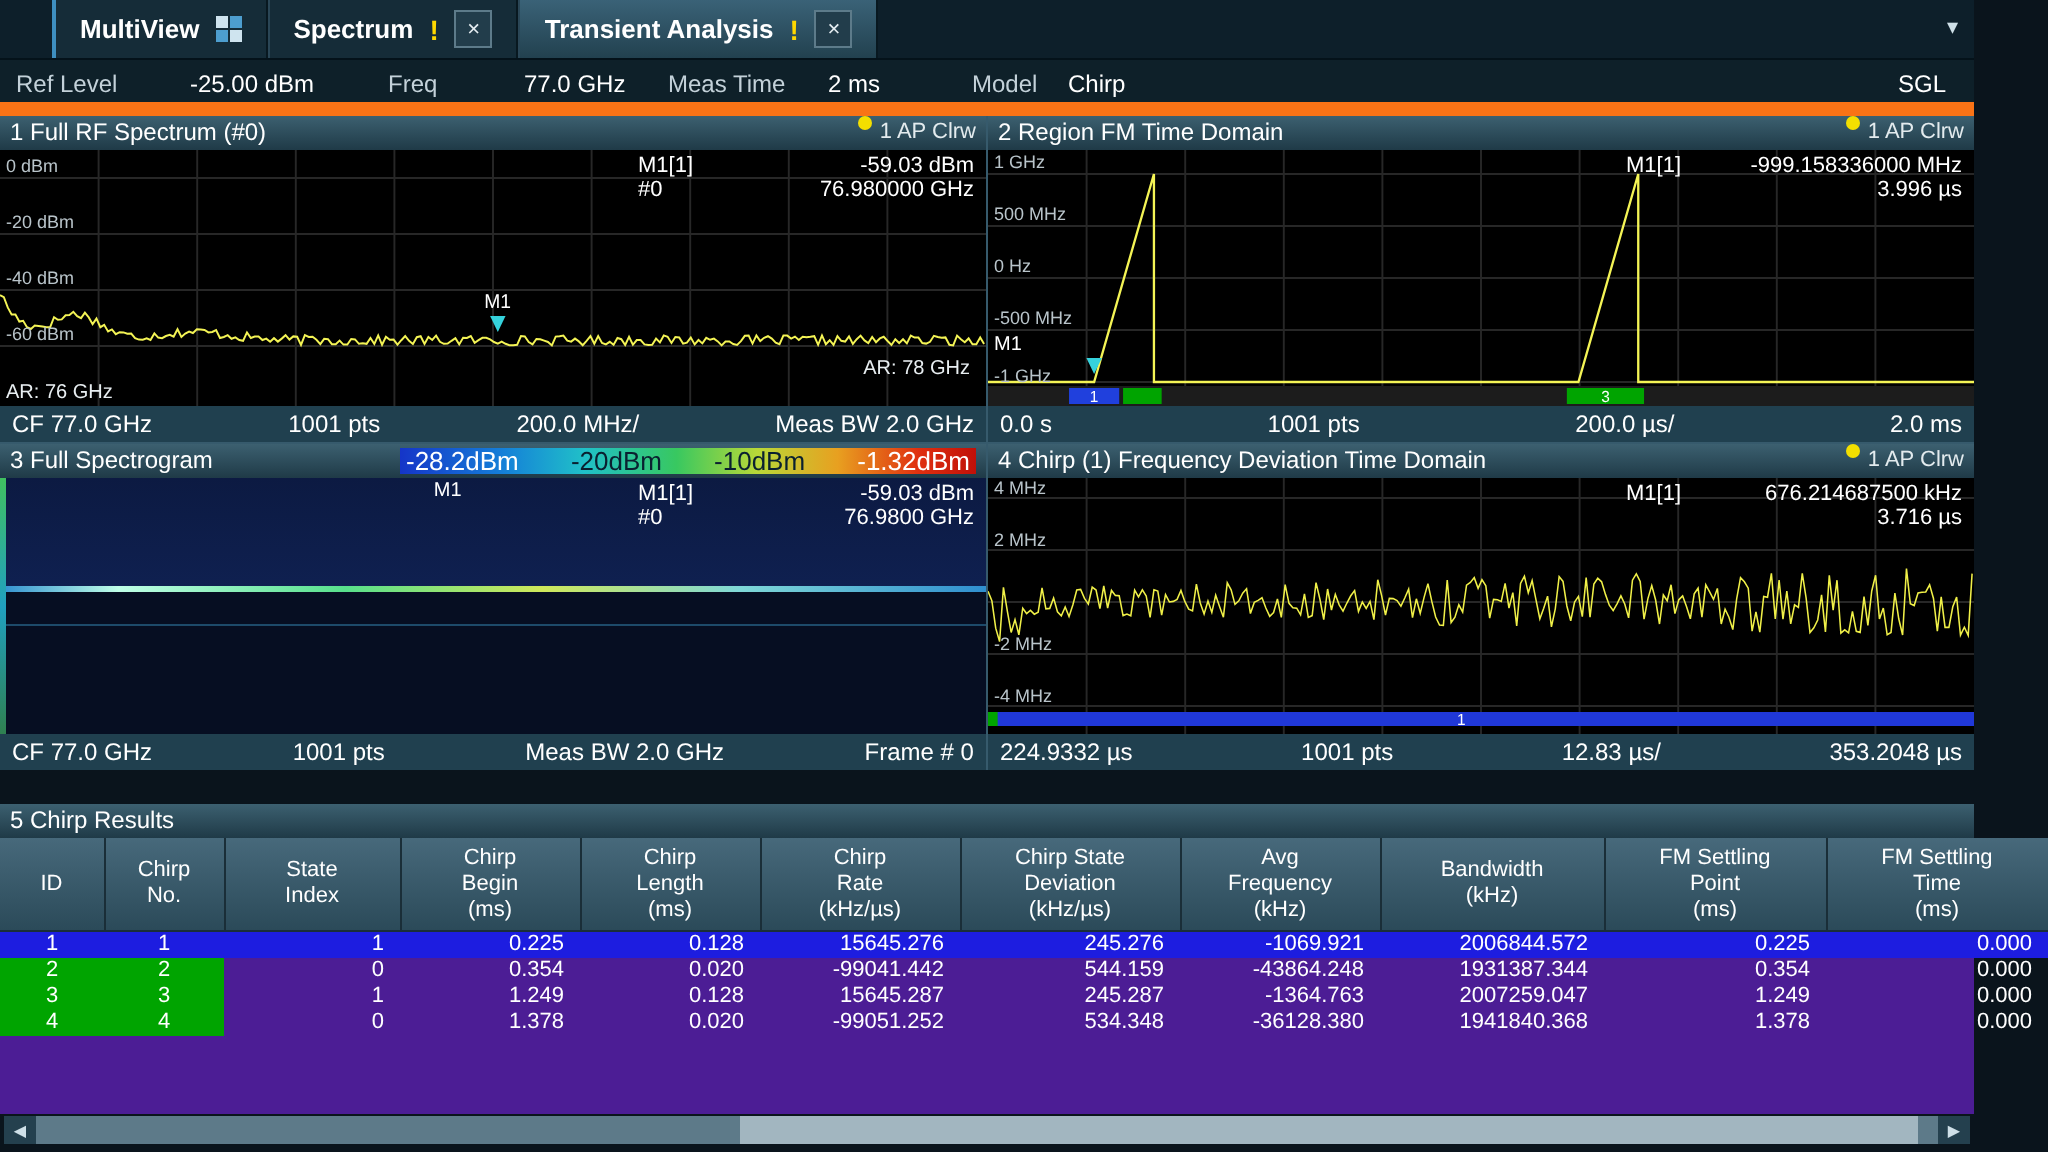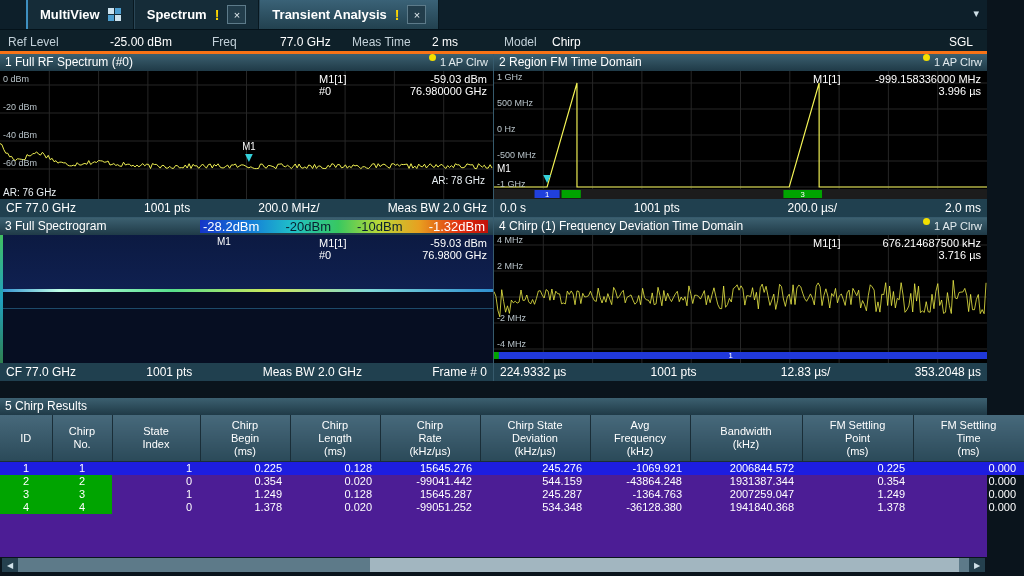--- a/index.html
+++ b/index.html
@@ -14,28 +14,28 @@
   .xbox{width:17px;height:17px;background:#223d4b;border:1px solid #5d7b8a;display:flex;align-items:center;justify-content:center;font-size:11px;color:#e6eef2;font-weight:normal}
   .mv-icon{display:grid;grid-template-columns:6px 6px;grid-auto-rows:6px;gap:1px}
   .mv-icon i{display:block}
   .mv-icon i:nth-child(1),.mv-icon i:nth-child(4){background:#cfe4ef}
   .mv-icon i:nth-child(2),.mv-icon i:nth-child(3){background:#4d9ecf}
   .tab-caret{position:absolute;right:8px;top:7px;color:#cfe0e8;font-size:11px}
   
   .settings{background:#0e2029;padding-top:3px}
   .srow{display:flex;align-items:center;height:18px;font-size:12px;color:#fff;padding-left:8px}
   .srow .sl{color:#c3d1d9}
-  .w1{width:72px}.v1{width:92px;text-align:right;margin-right:40px}
+  .w1{width:72px}.v1{width:92px;text-align:center;margin-right:22px}
   .w2{width:68px}.v2{width:72px}
   .w3{width:80px}.v3{width:72px}
   .w4{width:48px}
   .sgl{margin-left:auto;margin-right:14px;color:#fff}
   .yig{height:13px;font-size:10px;color:#a9bac2;padding-left:8px;line-height:13px}
   
-  .panels{display:grid;grid-template-columns:1fr 1fr;grid-auto-rows:163px;gap:1px;background:#365a6c;border-top:3px solid #f97316}
+  .panels{display:grid;grid-template-columns:1fr 1fr;grid-auto-rows:163px;gap:1px;background:#365a6c;border-top:7px solid #f97316}
   .panel{display:flex;flex-direction:column;background:#0d1f2a;overflow:hidden}
   .sec-title{height:17px;line-height:17px;background:linear-gradient(#3c6070,#1f3a47);color:#fff;font-size:12px;padding:0 5px;display:flex;justify-content:space-between;align-items:center}
   .trace-info{display:flex;align-items:flex-start;gap:4px;color:#e3ebee;font-size:11px}
   .dot{width:7px;height:7px;border-radius:50%;background:#f3df00;display:inline-block}
   .chart{position:relative;height:128px;background:#000;overflow:hidden}
   .chart svg{position:absolute;inset:0;width:100%;height:100%}
   svg text{font-family:"Liberation Sans",sans-serif}
   .ylab{position:absolute;left:3px;font-size:9px;color:#b9c4ca;pointer-events:none}
   .mkr{position:absolute;top:2px;right:6px;font-size:11px;color:#fff;pointer-events:none}
   .mrow{display:flex;justify-content:space-between;min-width:168px;gap:14px}

